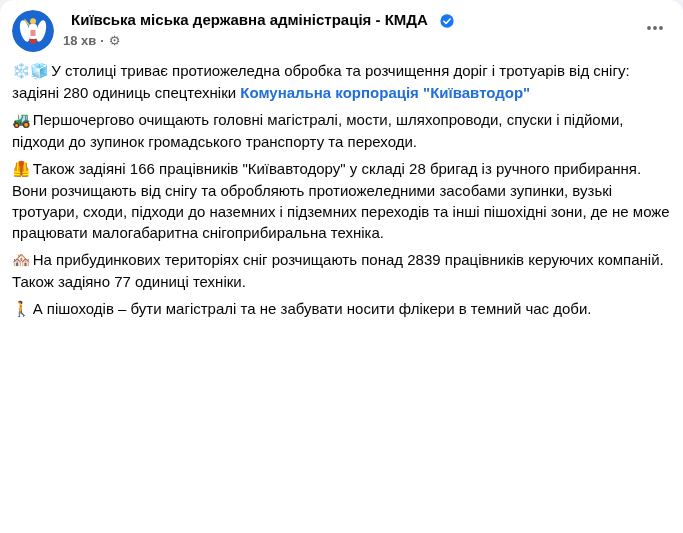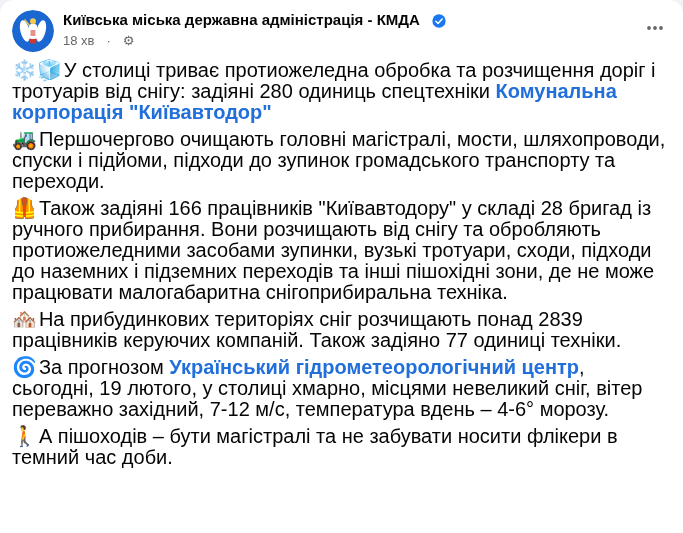--- a/index.html
+++ b/index.html
@@ -18,40 +18,40 @@
   }
   .header {
     display: flex; align-items: flex-start;
     margin-bottom: 8px;
   }
   .avatar {
     width: 42px; height: 42px; border-radius: 50%;
     flex: 0 0 42px; cursor: pointer;
   }
   .head-mid { margin-left: 9px; flex: 1 1 auto; min-width: 0; }
-  .name-row { display: flex; align-items: center; gap: 12px; }
+  .name-row { display: flex; align-items: center; gap: 12px; margin-left: 8px; }
   .page-name {
     font-size: 15px; font-weight: 700; color: #050505;
     line-height: 20px; cursor: pointer; white-space: nowrap;
   }
   .verified { width: 14px; height: 14px; flex: 0 0 14px; margin-top: 1px; }
   .meta-row {
-    display: flex; align-items: flex-start; gap: 12px;
-    color: #65676b; font-size: 13px; line-height: 17px; margin-top: 2px;
+    display: flex; align-items: flex-start; gap: 4px;
+    color: #65676b; font-size: 13px; line-height: 17px; margin-top: 2px; font-weight: bold;
   }
   .gear { font-size: 13px; color: #65676b; }
   .more-btn {
     width: 32px; height: 32px; border-radius: 50%;
     display: flex; align-items: center; justify-content: center;
     cursor: pointer; flex: 0 0 32px; margin-top: 2px;
   }
   .post-text { color: #050505; }
   .para {
     margin: 0 0 6px 0;
-    font-size: 20px; line-height: 21px;
+    font-size: 15px; line-height: 21px;
     color: #050505;
     word-wrap: break-word;
   }
   .emoji {
     font-family: "DejaVu Sans", sans-serif;
     margin-right: 2px;
   }
   .link {
     color: #216fdb; font-weight: 600; text-decoration: none; cursor: pointer;
   }
@@ -101,20 +101,19 @@
 
     <p class="para"><span class="emoji">❄️🧊</span><span>У столиці триває протиожеледна обробка та розчищення доріг і тротуарів від снігу: задіяні 280 одиниць спецтехніки </span><a class="link">Комунальна корпорація "Київавтодор"</a></p>
 
     <p class="para"><span class="emoji">🚜</span><span>Першочергово очищають головні магістралі, мости, шляхопроводи, спуски і підйоми, підходи до зупинок громадського транспорту та переходи.</span></p>
 
     <p class="para"><span class="emoji">🦺</span><span>Також задіяні 166 працівників "Київавтодору" у складі 28 бригад із ручного прибирання. Вони розчищають від снігу та обробляють протиожеледними засобами зупинки, вузькі тротуари, сходи, підходи до наземних і підземних переходів та інші пішохідні зони, де не може працювати малогабаритна снігоприбиральна техніка.</span></p>
 
     <p class="para"><span class="emoji">🏘️</span><span>На прибудинкових територіях сніг розчищають понад 2839 працівників керуючих компаній. Також задіяно 77 одиниці техніки.</span></p>
 
 
-    <p class="para"><span class="emoji">🌀</span><span>За прогнозом </span><a class="link">Український гідрометеорологічний центр</a><span>, сьогодні, 19 лютого, у столиці хмарно, місцями невеликий сніг, вітер переважно західний, 7-12 м/с, температура вдень – 4-6° морозу.</span></p>
 
 
 
     <p class="para"><span class="emoji">🚶</span><span>А пішоходів – бути магістралі та не забувати носити флікери в темний час доби.</span></p>
 
   </div>
 </div>
 
 </body></html>

